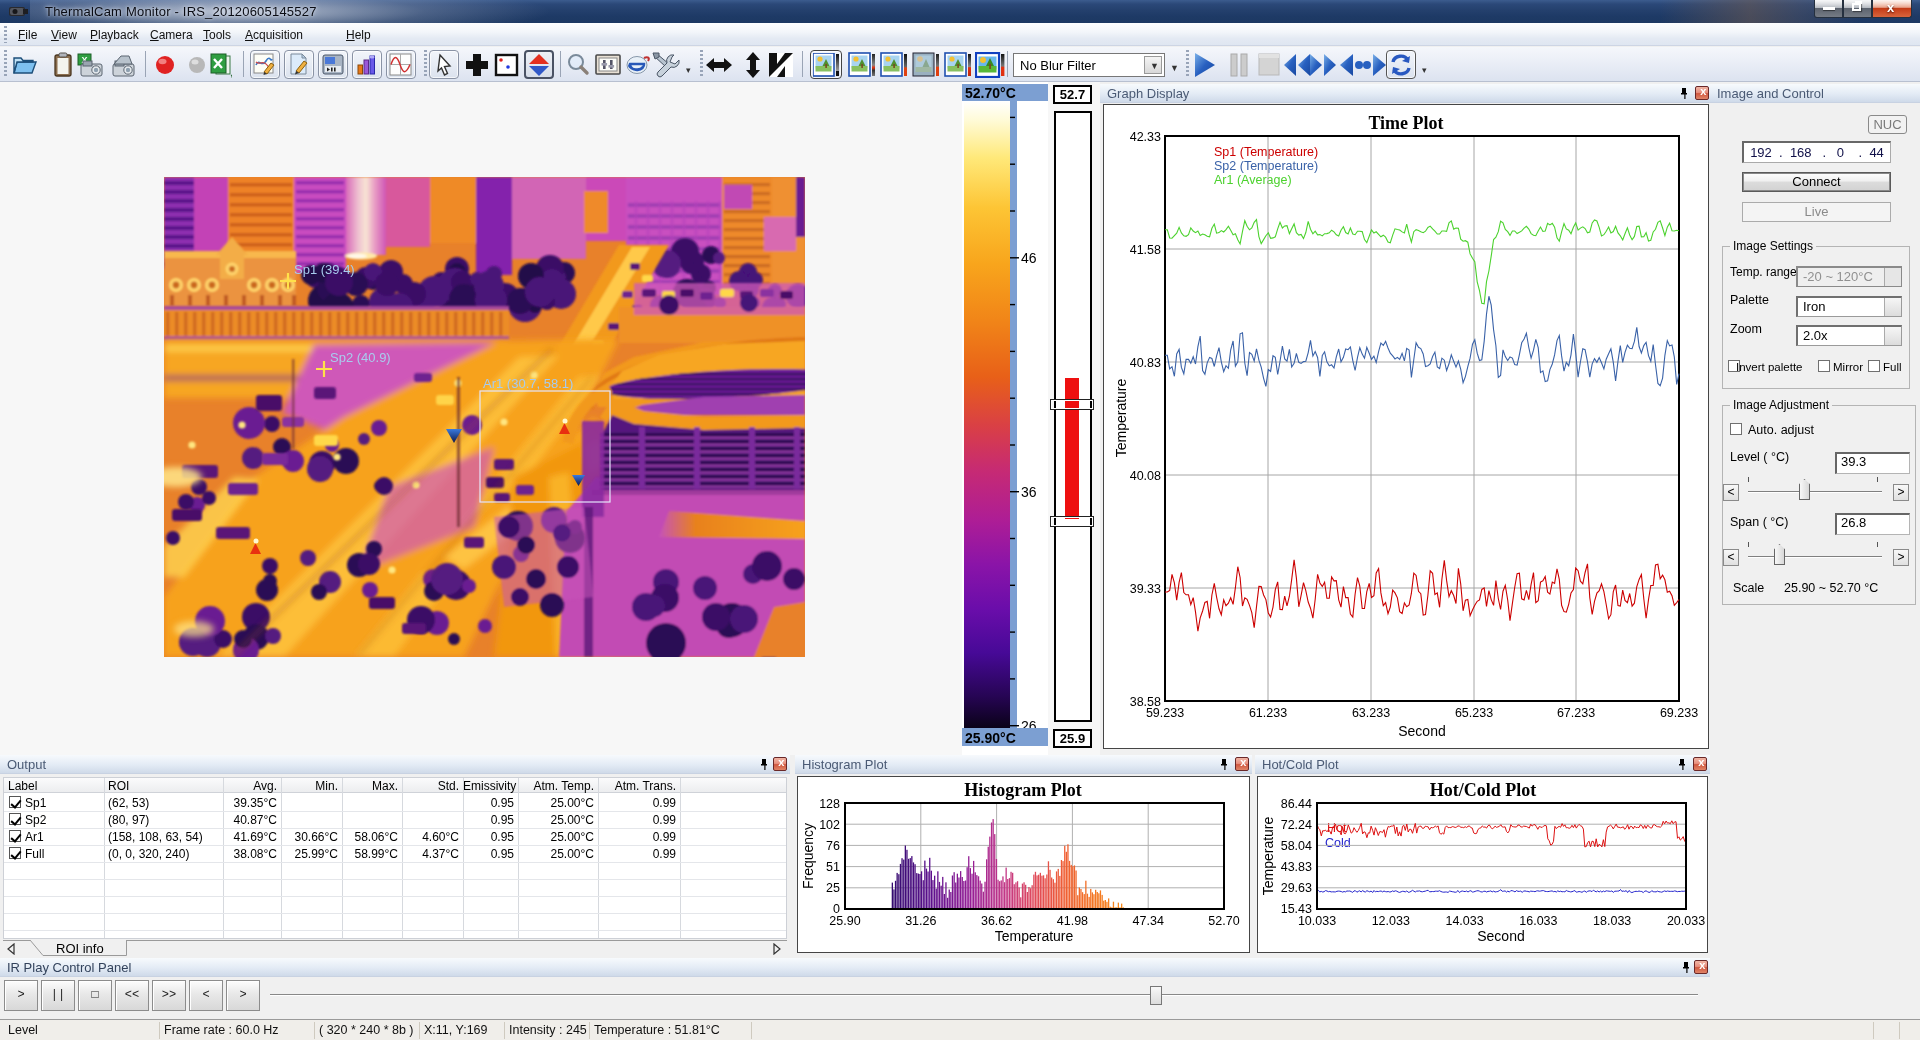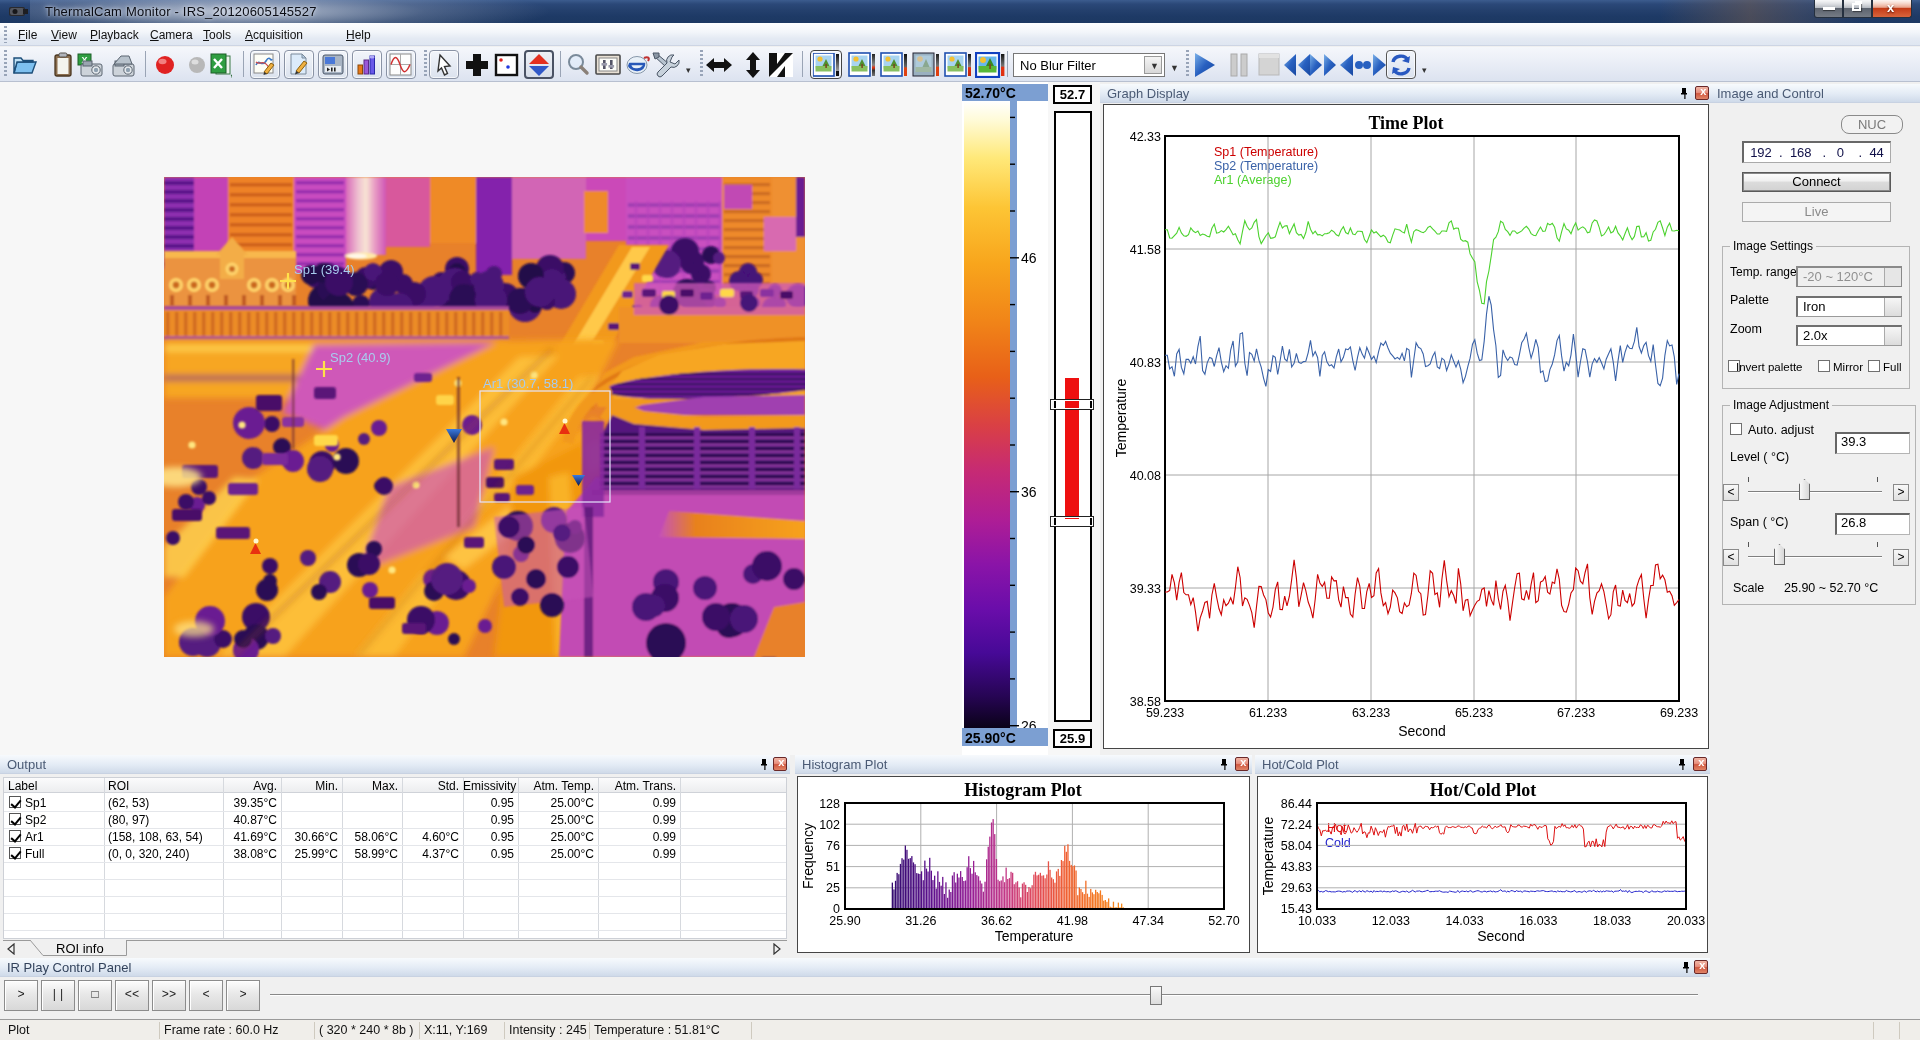--- a/index.html
+++ b/index.html
@@ -1062,21 +1062,21 @@
 <path d="M65.0 271.3L67.3 271.3L69.7 284.8L72.0 282.7L74.4 292.3L76.7 269.9L79.1 265.4L81.4 283.4L83.8 289.8L86.1 275.3L88.5 275.4L90.8 279.2L93.2 272.8L95.5 280.0L97.9 262.6L100.2 252.0L102.6 286.5L104.9 290.2L107.2 278.9L109.6 273.4L111.9 274.5L114.3 282.5L116.6 271.8L119.0 263.6L121.3 277.8L123.7 287.7L126.0 281.7L128.4 284.3L130.7 265.8L133.1 257.0L135.4 282.1L137.8 277.8L140.1 249.8L142.5 248.8L144.8 279.0L147.1 291.6L149.5 268.5L151.8 270.4L154.2 277.2L156.5 264.9L158.9 276.2L161.2 283.2L163.6 294.3L165.9 302.3L168.3 285.6L170.6 287.4L173.0 271.8L175.3 273.3L177.7 290.5L180.0 277.5L182.4 262.0L184.7 274.9L187.0 277.2L189.4 265.3L191.7 283.0L194.1 279.3L196.4 269.5L198.8 278.3L201.1 279.4L203.5 277.6L205.8 277.2L208.2 268.6L210.5 256.4L212.9 272.1L215.2 267.6L217.6 273.5L219.9 292.4L222.3 271.4L224.6 267.8L226.9 277.8L229.3 281.9L231.6 280.8L234.0 284.0L236.3 272.8L238.7 265.0L241.0 277.8L243.4 273.3L245.7 265.0L248.1 265.7L250.4 263.0L252.8 276.6L255.1 286.5L257.5 273.4L259.8 263.7L262.2 270.1L264.5 274.2L266.8 263.4L269.2 269.3L271.5 275.4L273.9 272.1L276.2 278.5L278.6 267.7L280.9 259.0L283.3 261.4L285.6 257.4L288.0 264.0L290.3 269.2L292.7 271.9L295.0 274.9L297.4 273.4L299.7 275.3L302.1 269.3L304.4 276.8L306.7 264.4L309.1 266.0L311.4 293.4L313.8 275.5L316.1 258.8L318.5 263.3L320.8 264.6L323.2 269.9L325.5 282.5L327.9 281.8L330.2 280.0L332.6 272.5L334.9 268.1L337.3 283.0L339.6 284.5L341.9 274.2L344.3 276.2L346.6 286.5L349.0 279.8L351.3 270.9L353.7 277.2L356.0 283.1L358.4 277.0L360.7 285.1L363.1 298.6L365.4 292.6L367.8 282.7L370.1 274.2L372.5 260.2L374.8 255.7L377.2 269.2L379.5 276.5L381.8 275.9L384.2 257.1L386.5 230.1L388.9 212.2L391.2 221.2L393.6 245.9L395.9 261.7L398.3 293.3L400.6 291.4L403.0 265.9L405.3 272.6L407.7 276.5L410.0 273.0L412.4 274.1L414.7 280.6L417.1 281.2L419.4 270.7L421.7 258.8L424.1 255.0L426.4 249.2L428.8 263.5L431.1 274.1L433.5 266.2L435.8 255.3L438.2 263.5L440.5 288.6L442.9 286.9L445.2 297.6L447.6 296.9L449.9 285.6L452.3 280.0L454.6 270.9L457.0 256.6L459.3 251.6L461.6 271.9L464.0 287.2L466.3 278.4L468.7 281.9L471.0 270.8L473.4 250.0L475.7 269.1L478.1 293.1L480.4 278.0L482.8 264.7L485.1 265.7L487.5 277.9L489.8 293.2L492.2 279.9L494.5 274.6L496.9 278.3L499.2 273.6L501.5 278.7L503.9 285.0L506.2 275.2L508.6 269.7L510.9 264.8L513.3 278.4L515.6 297.0L518.0 277.1L520.3 261.6L522.7 278.4L525.0 268.3L527.4 261.2L529.7 264.3L532.1 264.7L534.4 257.4L536.8 243.4L539.1 262.5L541.4 269.0L543.8 261.6L546.1 258.3L548.5 271.6L550.8 277.3L553.2 260.5L555.5 280.8L557.9 299.4L560.2 301.7L562.6 294.1L564.9 271.3L567.3 256.6L569.6 261.9L572.0 260.9L574.3 272.9L576.7 300.5L579.0 289.6" fill="none" stroke="#3a62a8" stroke-width="1.1"></path>
 <path d="M65.0 508.0L67.3 508.0L69.7 506.5L72.0 490.3L74.4 498.9L76.7 516.1L79.1 498.4L81.4 488.6L83.8 508.6L86.1 510.8L88.5 510.8L90.8 520.6L93.2 513.7L95.5 527.9L97.9 547.2L100.2 533.9L102.6 527.0L104.9 518.4L107.2 517.3L109.6 534.3L111.9 511.0L114.3 499.4L116.6 513.1L119.0 524.8L121.3 530.8L123.7 515.8L126.0 521.7L128.4 519.1L130.7 513.7L133.1 520.3L135.4 503.7L137.8 482.7L140.1 493.5L142.5 522.0L144.8 513.8L147.1 515.4L149.5 521.4L151.8 528.7L154.2 543.7L156.5 522.6L158.9 502.4L161.2 502.6L163.6 511.0L165.9 515.6L168.3 529.0L170.6 533.1L173.0 523.1L175.3 505.7L177.7 497.8L180.0 525.4L182.4 525.6L184.7 512.1L187.0 521.9L189.4 512.2L191.7 495.4L194.1 475.7L196.4 494.1L198.8 522.8L201.1 511.3L203.5 498.7L205.8 506.7L208.2 518.0L210.5 524.2L212.9 534.1L215.2 515.3L217.6 490.3L219.9 499.0L222.3 502.4L224.6 498.2L226.9 514.3L229.3 514.3L231.6 492.9L234.0 496.8L236.3 496.6L238.7 515.8L241.0 523.1L243.4 502.6L245.7 513.6L248.1 513.6L250.4 530.1L252.8 533.1L255.1 510.2L257.5 493.6L259.8 502.1L262.2 524.5L264.5 524.4L266.8 507.5L269.2 499.3L271.5 513.5L273.9 511.7L276.2 489.0L278.6 484.5L280.9 508.9L283.3 521.6L285.6 518.6L288.0 529.7L290.3 523.0L292.7 506.1L295.0 508.9L297.4 513.8L299.7 527.7L302.1 529.5L304.4 519.0L306.7 522.7L309.1 521.0L311.4 509.2L313.8 489.1L316.1 491.4L318.5 507.3L320.8 509.7L323.2 531.1L325.5 530.6L327.9 511.2L330.2 486.8L332.6 489.3L334.9 510.5L337.3 508.9L339.6 523.3L341.9 495.2L344.3 476.4L346.6 496.4L349.0 512.7L351.3 506.7L353.7 511.5L356.0 519.5L358.4 484.3L360.7 499.8L363.1 526.8L365.4 516.1L367.8 515.5L370.1 531.7L372.5 526.0L374.8 521.3L377.2 517.3L379.5 515.9L381.8 505.4L384.2 504.0L386.5 522.4L388.9 506.7L391.2 515.6L393.6 521.4L395.9 496.5L398.3 514.5L400.6 525.5L403.0 507.2L405.3 501.3L407.7 516.0L410.0 536.6L412.4 519.4L414.7 503.5L417.1 489.6L419.4 489.1L421.7 514.8L424.1 515.9L426.4 506.4L428.8 515.7L431.1 500.3L433.5 488.6L435.8 518.6L438.2 516.8L440.5 498.1L442.9 496.8L445.2 492.5L447.6 508.2L449.9 510.1L452.3 498.1L454.6 499.4L457.0 484.9L459.3 495.4L461.6 521.3L464.0 527.6L466.3 528.2L468.7 520.3L471.0 508.9L473.4 505.5L475.7 484.1L478.1 486.7L480.4 497.2L482.8 499.9L485.1 488.5L487.5 479.8L489.8 513.8L492.2 530.4L494.5 517.3L496.9 509.0L499.2 506.7L501.5 499.9L503.9 507.6L506.2 520.5L508.6 534.7L510.9 530.7L513.3 507.5L515.6 501.0L518.0 521.6L520.3 522.0L522.7 506.1L525.0 516.4L527.4 518.7L529.7 509.5L532.1 522.2L534.4 519.2L536.8 502.5L539.1 495.4L541.4 490.6L543.8 514.7L546.1 534.2L548.5 515.7L550.8 501.5L553.2 501.5L555.5 480.9L557.9 480.3L560.2 494.8L562.6 491.1L564.9 495.8L567.3 508.2L569.6 507.2L572.0 511.7L574.3 521.4L576.7 518.6L579.0 515.5" fill="none" stroke="#cc0000" stroke-width="1.1"></path>
 </svg>
 </div>
 
 <div class="dock" id="rightpanel" style="left:1712px;top:84px;width:208px;height:935px;">
   <div class="docktitle" style="background:linear-gradient(180deg,#f7fafd 0%,#e3ebf5 55%,#cfdae9 100%);">
         <span class="cap" style="left:5px;">Image and Control</span>
       </div>
 
-  <div class="rbtn" style="left:129px;top:31px;width:62px;height:19px;border:1px solid #8a8a8a;border-radius:8px;background:#f2f2f2;color:#7a7a7a;line-height:17px;">NUC</div>
+  <div class="rbtn" style="left:156px;top:31px;width:39px;height:19px;border:1px solid #8a8a8a;border-radius:3px;background:#f2f2f2;color:#7a7a7a;line-height:17px;">NUC</div>
   <div class="abs" style="left:30px;top:57px;width:149px;height:22px;background:#fff;border-top:2px solid #686868;border-left:2px solid #686868;border-right:1px solid #aaa;border-bottom:1px solid #aaa;font-size:13px;color:#101048;text-align:center;line-height:19px;">192&nbsp;&nbsp;.&nbsp;&nbsp;168&nbsp;&nbsp;&nbsp;.&nbsp;&nbsp;&nbsp;0&nbsp;&nbsp;&nbsp;&nbsp;.&nbsp;&nbsp;44</div>
   <div class="rbtn" style="left:30px;top:88px;width:149px;height:20px;border:1px solid #5a5a5a;box-shadow:inset 0 0 0 1px #888;background:linear-gradient(180deg,#fefefe 0%,#f0f0f0 45%,#dcdcdc 50%,#d2d2d2 100%);color:#000;line-height:18px;">Connect</div>
   <div class="rbtn" style="left:30px;top:118px;width:149px;height:20px;border:1px solid #ababab;background:#f4f4f4;color:#8a8a8a;line-height:18px;">Live</div>
 
   <div class="grpbox" style="left:10px;top:162px;width:188px;height:143px;">
         <div class="grplabel">Image Settings</div>
       </div>
   <div class="rlabel" style="left:18px;top:181px;font-size:12px;">Temp. range</div>
   <div class="combo" style="left:84px;top:182px;width:106px;background:#efefef;border-color:#8a8a8a;">
     <div class="ctext" style="color:#909090;">-20 ~ 120°C</div>
@@ -1110,21 +1110,21 @@
       <div class="rlabel" style="left:121px;top:277px;font-size:11.5px;">Mirror</div>
   <div class="cbx" style="left:156px;top:276px;"></div>
       <div class="rlabel" style="left:171px;top:277px;font-size:11.5px;">Full</div>
 
   <div class="grpbox" style="left:10px;top:321px;width:194px;height:200px;">
         <div class="grplabel">Image Adjustment</div>
       </div>
   <div class="cbx" style="left:18px;top:339px;"></div>
       <div class="rlabel" style="left:36px;top:339px;">Auto. adjust</div>
   <div class="rlabel" style="left:18px;top:366px;">Level ( °C)</div>
-  <div class="valbox" style="left:123px;top:348px;width:75px;height:22px;">39.3</div>
+  <div class="valbox" style="left:123px;top:368px;width:75px;height:22px;">39.3</div>
   <div class="rbtn" style="left:11px;top:400px;width:16px;height:17px;border:1px solid #8a8a8a;background:linear-gradient(180deg,#f8f8f8,#e0e0e0);line-height:15px;font-size:12px;">&lt;</div>
   <div class="abs" style="left:36px;top:393px;width:1px;height:5px;background:#555;"></div>
   <div class="abs" style="left:165px;top:393px;width:1px;height:5px;background:#555;"></div>
   <div class="abs" style="left:36px;top:407px;width:134px;height:2px;background:#808080;border-bottom:1px solid #fff;"></div>
   <div class="abs" style="left:87px;top:395px;width:11px;height:21px;background:linear-gradient(90deg,#f8f8f8,#d8d8d8);border:1px solid #666;clip-path:polygon(0 25%,50% 0,100% 25%,100% 100%,0 100%);"></div>
   <div class="rbtn" style="left:181px;top:400px;width:16px;height:17px;border:1px solid #8a8a8a;background:linear-gradient(180deg,#f8f8f8,#e0e0e0);line-height:15px;font-size:12px;">&gt;</div>
   <div class="rlabel" style="left:18px;top:431px;">Span ( °C)</div>
   <div class="valbox" style="left:123px;top:429px;width:75px;height:22px;">26.8</div>
   <div class="rbtn" style="left:11px;top:465px;width:16px;height:17px;border:1px solid #8a8a8a;background:linear-gradient(180deg,#f8f8f8,#e0e0e0);line-height:15px;font-size:12px;">&lt;</div>
   <div class="abs" style="left:36px;top:458px;width:1px;height:5px;background:#555;"></div>
@@ -1466,21 +1466,21 @@
   <div class="pbtn" style="left:78px;">□</div>
   <div class="pbtn" style="left:115px;">&lt;&lt;</div>
   <div class="pbtn" style="left:152px;">&gt;&gt;</div>
   <div class="pbtn" style="left:189px;">&lt;</div>
   <div class="pbtn" style="left:226px;">&gt;</div>
   <div class="abs" style="left:270px;top:36px;width:1428px;height:2px;background:#888;border-bottom:1px solid #fff;"></div>
   <div class="abs" style="left:1150px;top:28px;width:12px;height:19px;background:linear-gradient(180deg,#f8f8f8,#dcdcdc);border:1px solid #777;"></div>
 </div>
 
 <div id="statusbar" class="abs">
-  <div class="stxt" style="left:8px;">Plot</div>
+  <div class="stxt" style="left:8px;">Level</div>
   <div class="stxt" style="left:164px;">Frame rate : 60.0 Hz</div>
   <div class="stxt" style="left:319px;">( 320 * 240 * 8b )</div>
   <div class="stxt" style="left:424px;">X:11, Y:169</div>
   <div class="stxt" style="left:509px;">Intensity : 245</div>
   <div class="stxt" style="left:594px;">Temperature : 51.81°C</div>
   <div class="sdiv" style="left:159px;"></div>
   <div class="sdiv" style="left:314px;"></div>
   <div class="sdiv" style="left:419px;"></div>
   <div class="sdiv" style="left:504px;"></div>
   <div class="sdiv" style="left:589px;"></div>

